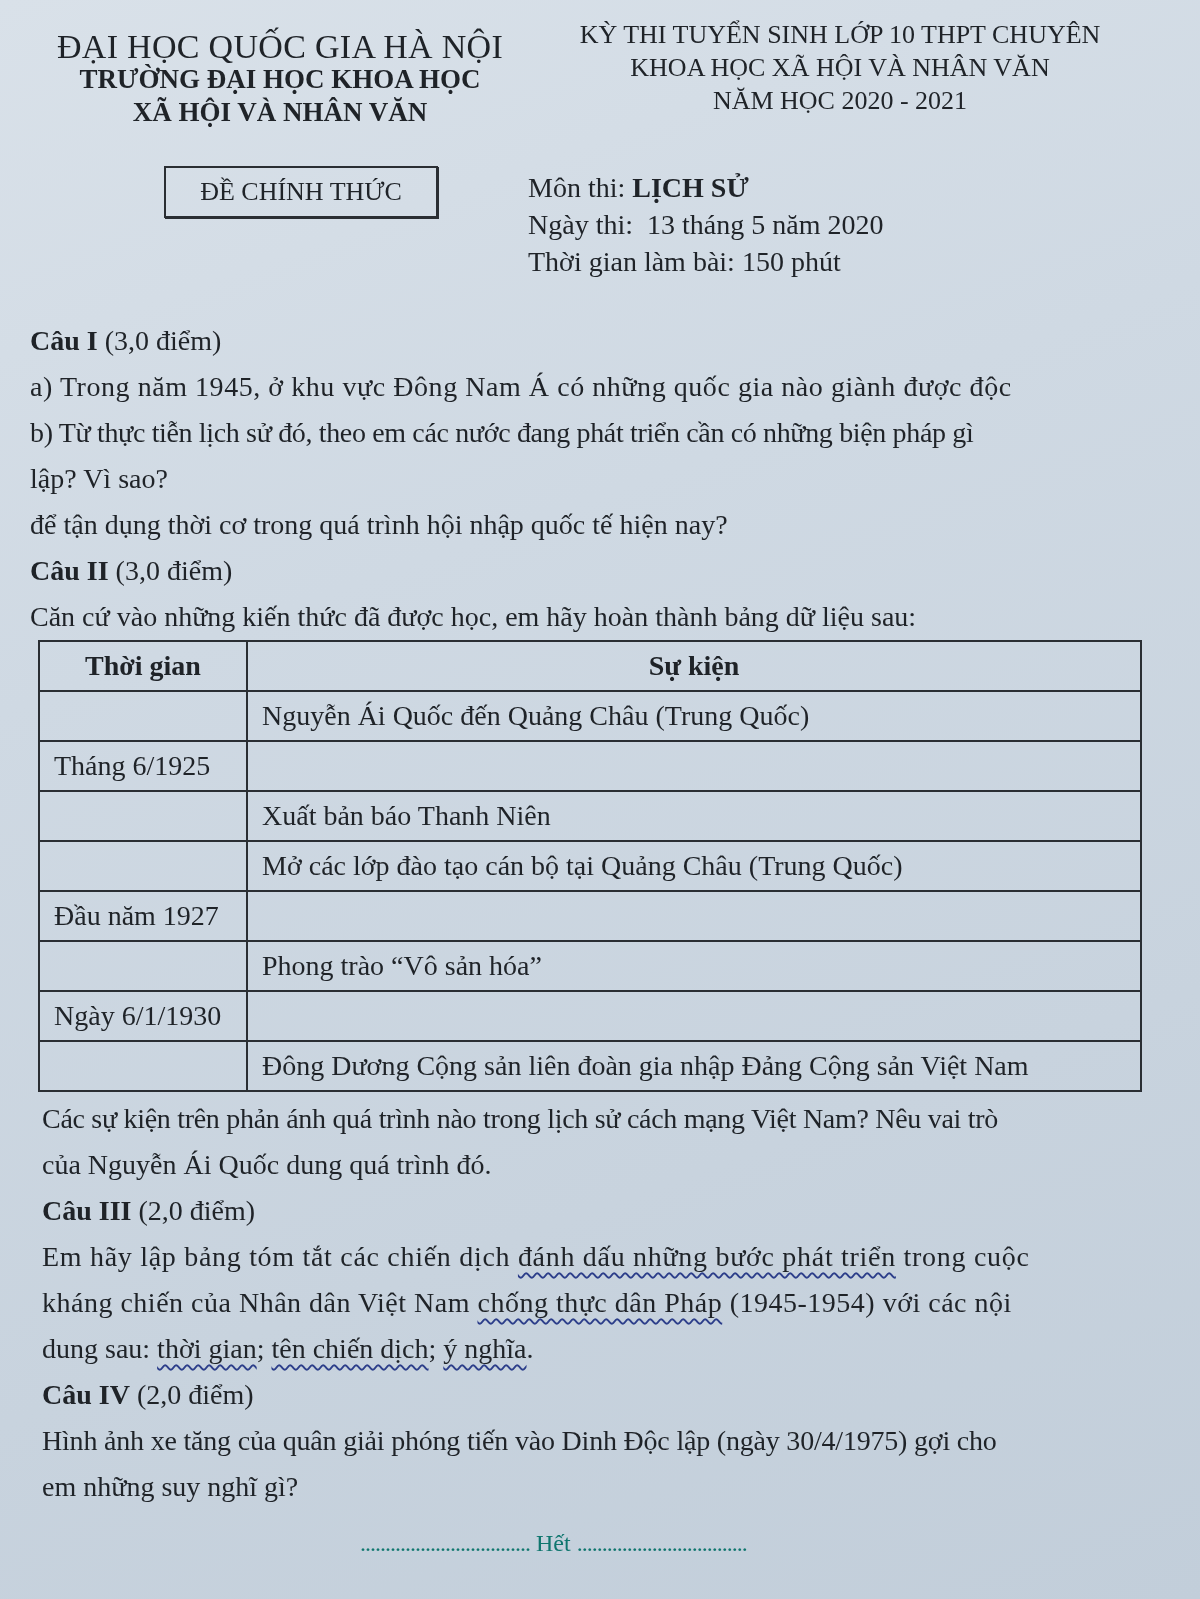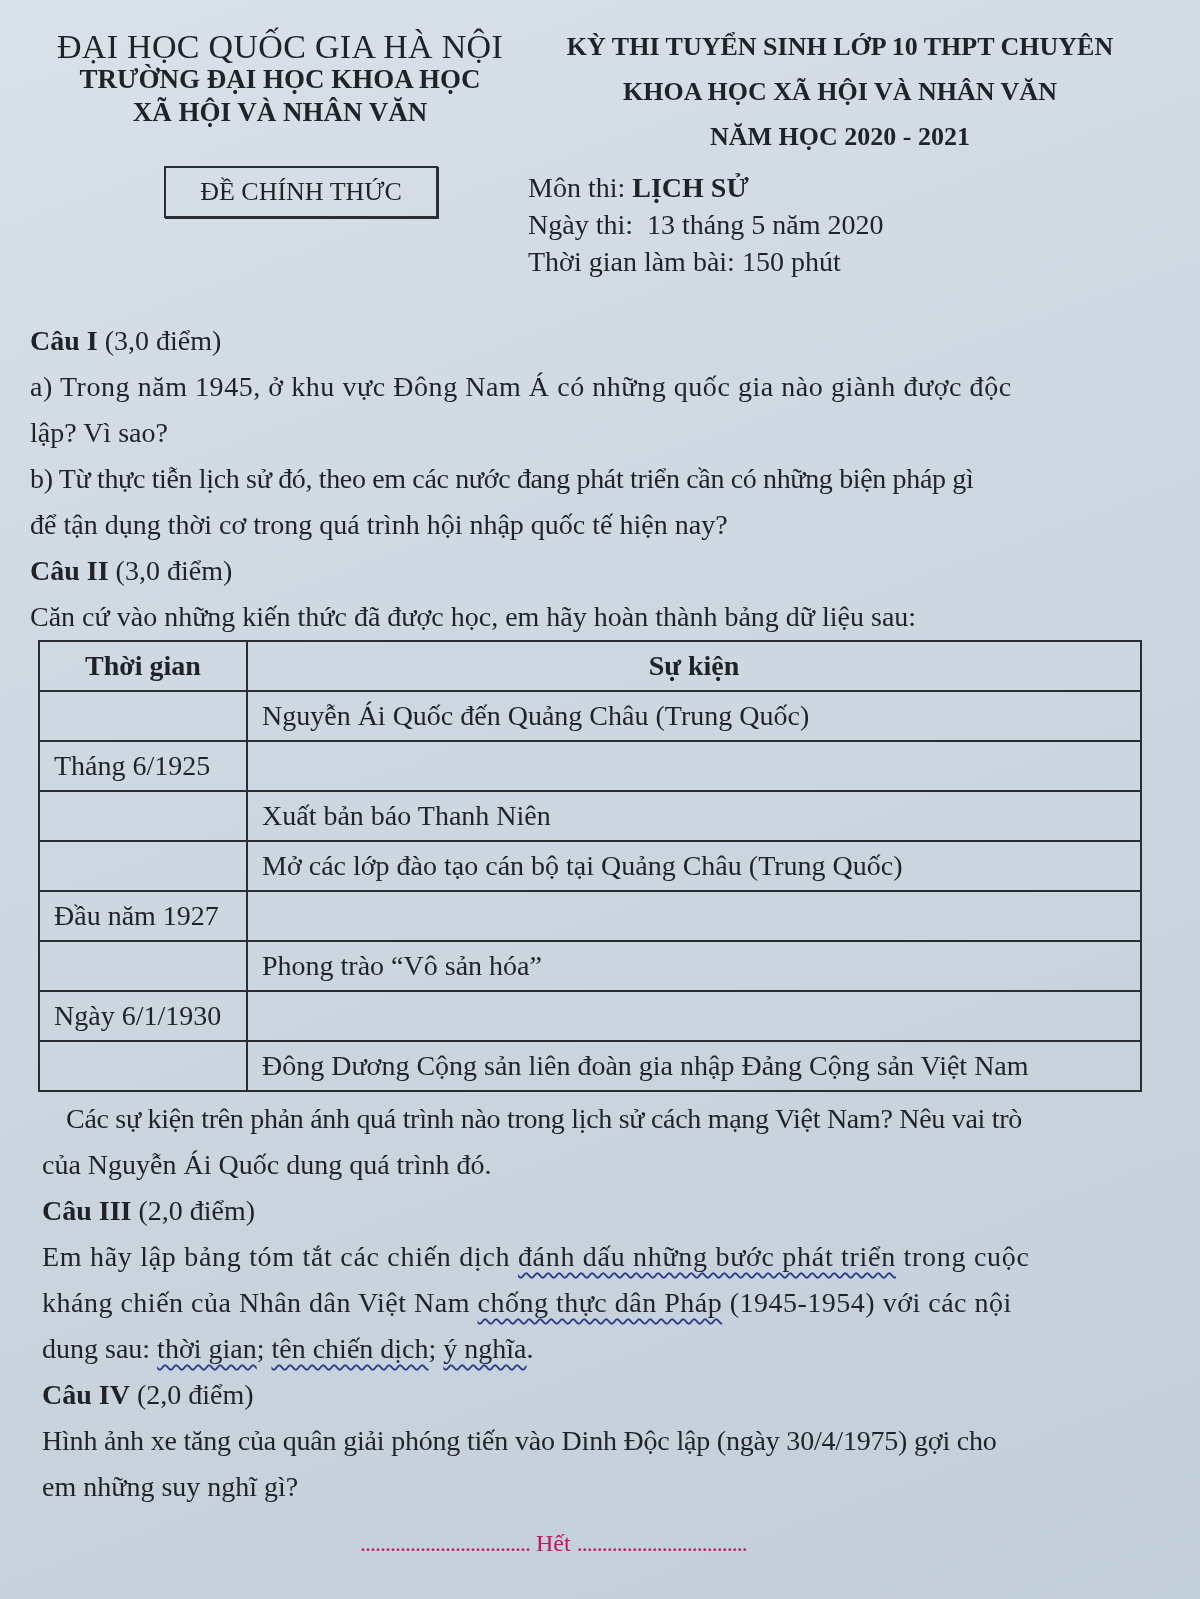--- a/index.html
+++ b/index.html
@@ -8,40 +8,40 @@
     background: linear-gradient(160deg, #d9e1e9 0%, #cfd9e3 35%, #c8d3de 70%, #c2ceda 100%);
     font-family: "Liberation Serif", "DejaVu Serif", serif;
     color:#1f2328;
     position:relative;
   }
   .abs { position:absolute; }
   .hdr-left { left:40px; top:30px; width:480px; text-align:center; line-height:33px; }
   .hdr-left .l1 { font-size:34px; font-weight:normal; letter-spacing:0.3px; }
   .hdr-left .l2, .hdr-left .l3 { font-size:27px; font-weight:bold; }
   .hdr-right { left:520px; top:18px; width:640px; text-align:center; line-height:33px; }
-  .hdr-right div { font-size:26px; font-weight:bold;margin-top:12px; }
+  .hdr-right div { font-size:26px; font-weight:normal; }
   .official-box {
     left:124px; top:166px; width:270px; height:48px;
     border:2px solid #2a2e33; box-shadow: 1px 1px 0 #2a2e33;
     text-align:center; line-height:48px; font-size:26px;margin-left:40px;
   }
   .exam-info { left:528px; top:169px; font-size:28px; line-height:37px; }
   .exam-info b { font-weight:bold; }
   .content { left:30px; width:1140px; font-size:28px; line-height:46px; }
   .qtitle { font-weight:bold; }
   .qpoints { font-weight:normal; }
   .table-wrap { left:38px; top:640px; width:1104px; }
   table { border-collapse:collapse; width:100%; font-size:28px; }
   td, th { border:2px solid #2a2e33; height:48px; padding:0 14px; text-align:left; font-weight:normal; }
   th { font-weight:bold; text-align:center; }
   td.time { width:178px;border-radius:11px; }
   .underline-wavy {
     text-decoration: underline wavy #2c3e8a; text-decoration-thickness:1.5px; text-underline-offset:6px;
   }
-  .end-line { left:360px; top:1530px; font-size:24px; color:#be185d; letter-spacing:0; }
+  .end-line { left:360px; top:1530px; font-size:24px; color:#0f766e; letter-spacing:0; }
   .dots { letter-spacing:-1px; }
 </style>
 </head>
 <body>
 
 <div class="abs hdr-left">
   <div class="l1">ĐẠI HỌC QUỐC GIA HÀ NỘI</div>
   <div class="l2">TRƯỜNG ĐẠI HỌC KHOA HỌC</div>
   <div class="l3">XÃ HỘI VÀ NHÂN VĂN</div>
 </div>
@@ -68,22 +68,22 @@
     <span>150 phút</span>
   </div>
 </div>
 
 <div class="abs content" style="top:318px;">
   <div>
     <span class="qtitle">Câu I</span>
     <span class="qpoints">(3,0 điểm)</span>
   </div>
   <div style="letter-spacing:0.55px;">a) Trong năm 1945, ở khu vực Đông Nam Á có những quốc gia nào giành được độc</div>
+  <div style="letter-spacing:-0.35px;">b) Từ thực tiễn lịch sử đó, theo em các nước đang phát triển cần có những biện pháp gì</div>
   <div>lập? Vì sao?</div>
-  <div style="letter-spacing:-0.35px;">b) Từ thực tiễn lịch sử đó, theo em các nước đang phát triển cần có những biện pháp gì</div>
   <div>để tận dụng thời cơ trong quá trình hội nhập quốc tế hiện nay?</div>
   <div>
     <span class="qtitle">Câu II</span>
     <span class="qpoints">(3,0 điểm)</span>
   </div>
   <div>Căn cứ vào những kiến thức đã được học, em hãy hoàn thành bảng dữ liệu sau:</div>
 </div>
 
 <div class="abs table-wrap">
   <table>
@@ -124,21 +124,21 @@
       </tr>
       <tr>
         <td class="time"></td>
         <td>Đông Dương Cộng sản liên đoàn gia nhập Đảng Cộng sản Việt Nam</td>
       </tr>
     </tbody>
   </table>
 </div>
 
 <div class="abs content" style="top:1096px; left:42px; width:1100px;">
-  <div style="letter-spacing:-0.3px;margin-left:24px;">Các sự kiện trên phản ánh quá trình nào trong lịch sử cách mạng Việt Nam? Nêu vai trò</div>
+  <div style="letter-spacing:-0.3px;">Các sự kiện trên phản ánh quá trình nào trong lịch sử cách mạng Việt Nam? Nêu vai trò</div>
   <div>của Nguyễn Ái Quốc dung quá trình đó.</div>
 
   <div>
     <span class="qtitle">Câu III</span>
     <span class="qpoints">(2,0 điểm)</span>
   </div>
   <div style="letter-spacing:0.7px;">
     <span>Em hãy lập bảng tóm tắt các chiến dịch </span><span class="underline-wavy">đánh dấu những bước phát triển</span><span> trong cuộc</span>
   </div>
   <div style="letter-spacing:0.5px;">

